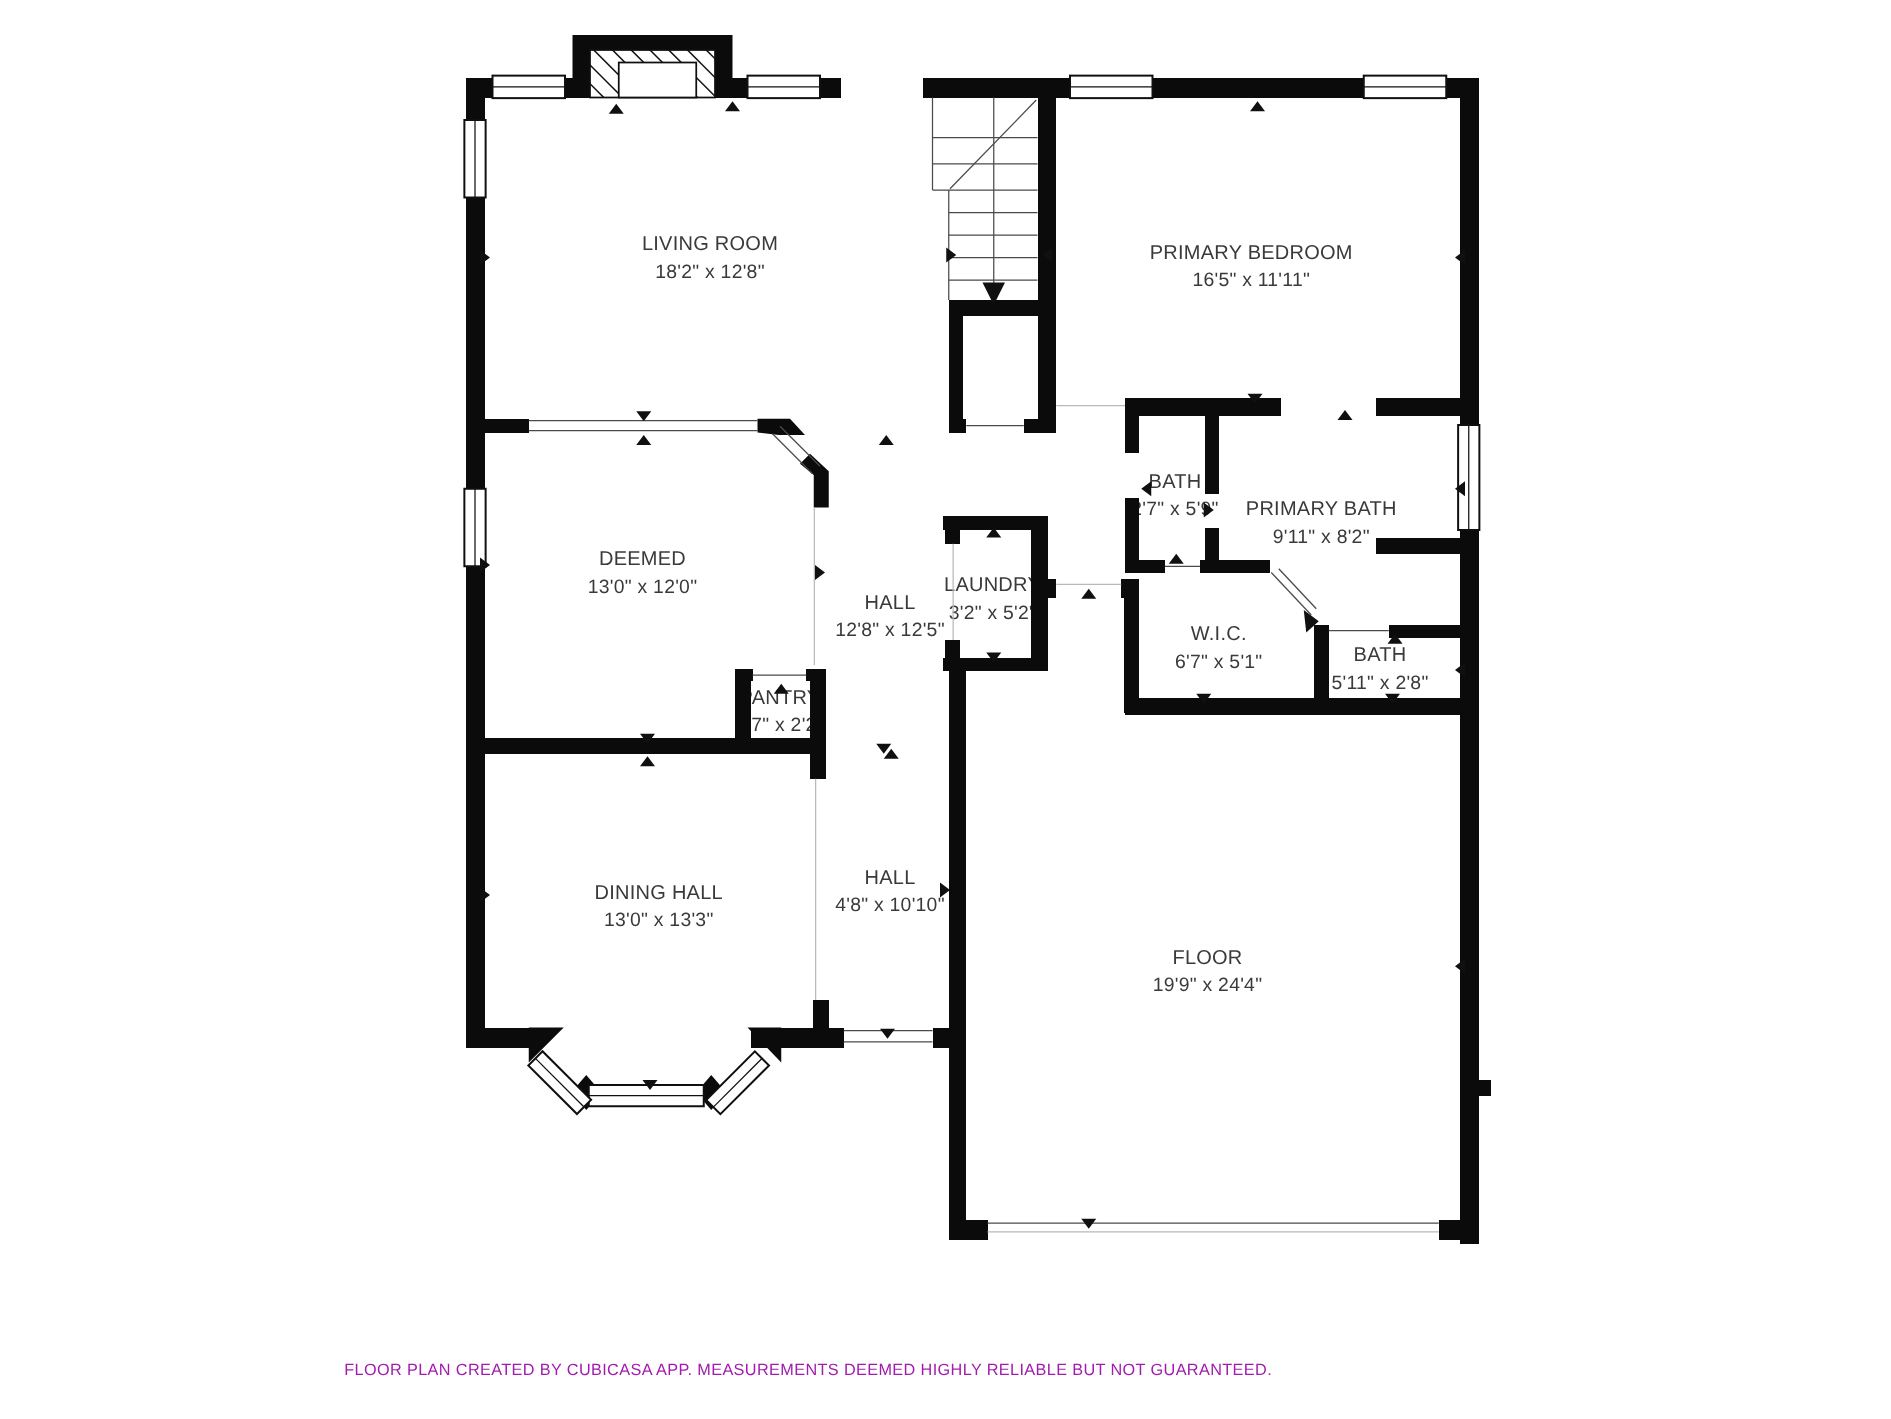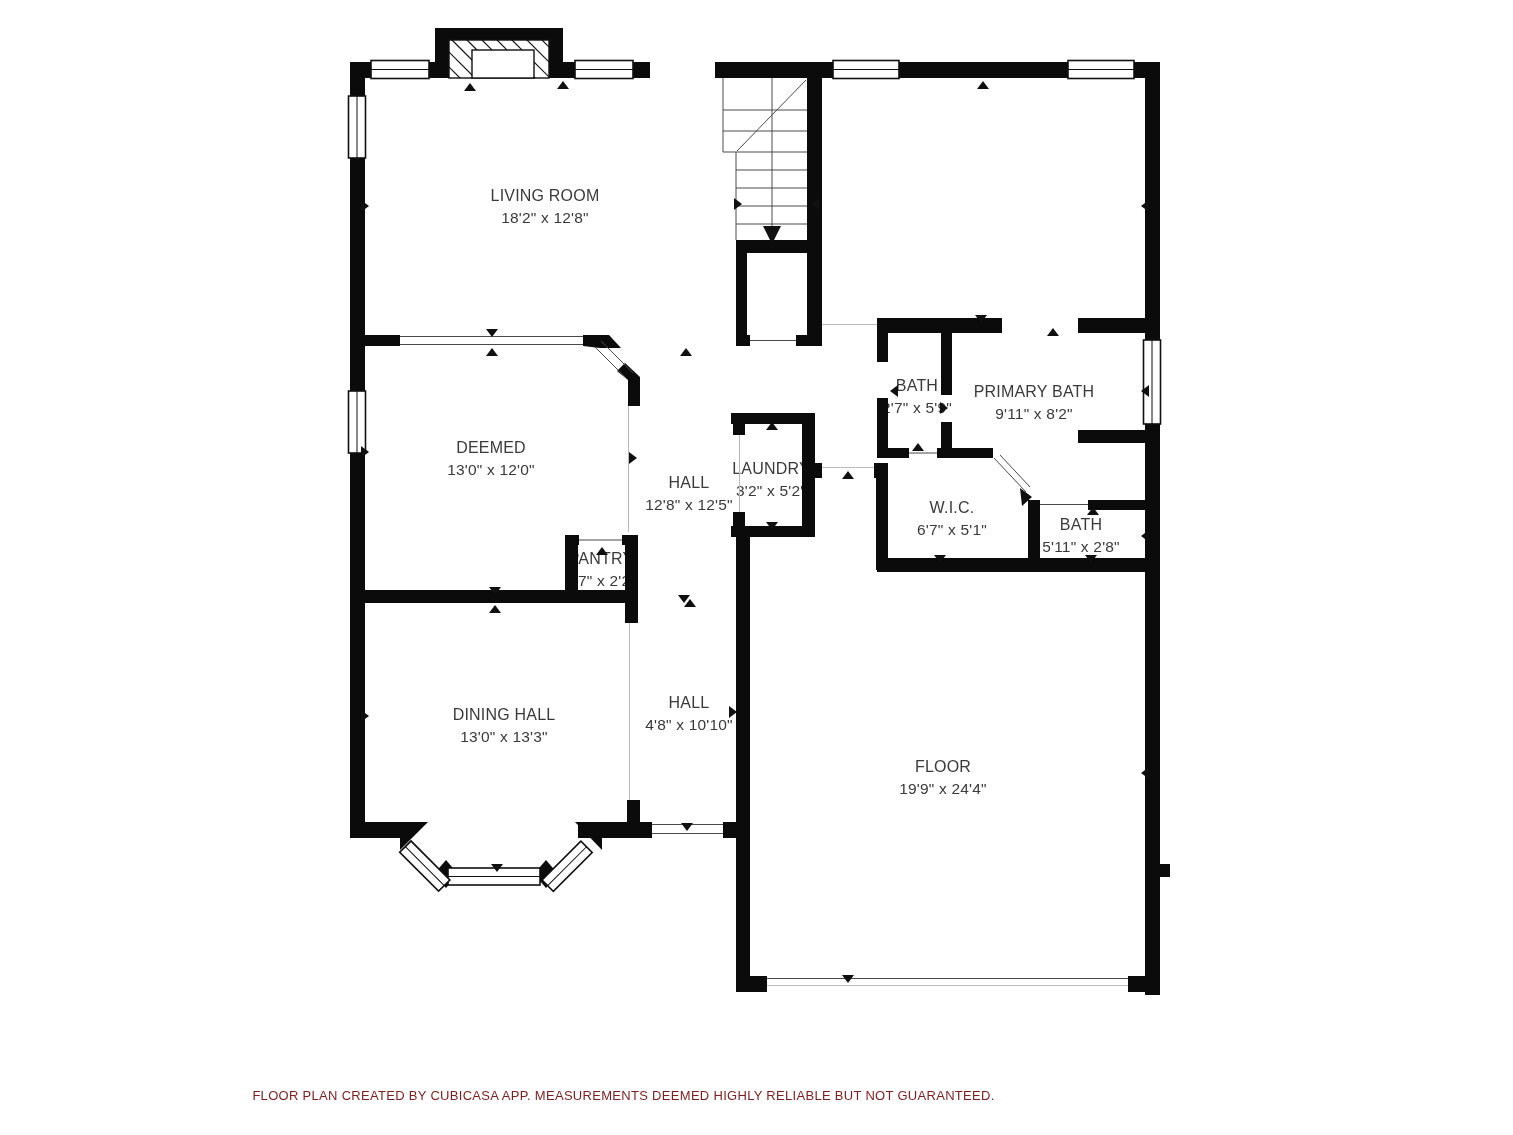--- a/index.html
+++ b/index.html
@@ -1,58 +1,62 @@
 <!DOCTYPE html>
 <html><head>
 <meta charset="utf-8">
 <style>
   html,body{margin:0;padding:0;background:#ffffff;}
   #stage{position:relative;width:1247px;height:1135px;background:#ffffff;overflow:hidden;
-         font-family:"Liberation Sans","DejaVu Sans",sans-serif;}
+         font-family:"Liberation Sans","DejaVu Sans",sans-serif;margin-left:23px;}
   .labels{position:absolute;inset:0;z-index:1;}
   .room-label{position:absolute;transform:translateX(-50%);text-align:center;
               font-size:16px;line-height:22px;color:#3a3a3a;white-space:nowrap;letter-spacing:.2px;}
   .room-label .dims{font-size:15.5px;}
   #plan-svg{position:absolute;left:0;top:0;z-index:2;pointer-events:none;}
   .footer{position:absolute;left:50%;transform:translateX(-50%);top:1088px;z-index:3;
-          font-size:13px;color:#7f1d1d;letter-spacing:.3px;white-space:nowrap;}
+          font-size:13px;color:#a21caf;letter-spacing:.3px;white-space:nowrap;}
   .wall{fill:#0b0b0b;}
   .thin{stroke:#4a4a4a;stroke-width:1;}
   .lite{stroke:#b9b9b9;stroke-width:1;}
   .win{fill:#ffffff;stroke:#101010;stroke-width:1.6;}
   .winline{stroke:#101010;stroke-width:1;}
   .mark{fill:#101010;}
 </style>
 </head>
 <body>
 
 <div id="stage">
 
   <div class="labels">
     <div class="room-label" style="left:545px;top:185px">
         <div>LIVING ROOM</div>
         <div class="dims">18'2" x 12'8"</div>
       </div>
+    <div class="room-label" style="left:978px;top:192px">
+        <div>PRIMARY BEDROOM</div>
+        <div class="dims">16'5" x 11'11"</div>
+      </div>
     <div class="room-label" style="left:491px;top:437px">
         <div>DEEMED</div>
         <div class="dims">13'0" x 12'0"</div>
       </div>
     <div class="room-label" style="left:689px;top:472px">
         <div>HALL</div>
         <div class="dims">12'8" x 12'5"</div>
       </div>
     <div class="room-label" style="left:771px;top:458px">
         <div>LAUNDRY</div>
         <div class="dims">3'2" x 5'2"</div>
       </div>
     <div class="room-label" style="left:917px;top:375px">
         <div>BATH</div>
         <div class="dims">2'7" x 5'9"</div>
       </div>
-    <div class="room-label" style="left:1034px;top:381px">
+    <div class="room-label" style="left:1034px;top:397px">
         <div>PRIMARY BATH</div>
         <div class="dims">9'11" x 8'2"</div>
       </div>
     <div class="room-label" style="left:952px;top:497px">
         <div>W.I.C.</div>
         <div class="dims">6'7" x 5'1"</div>
       </div>
     <div class="room-label" style="left:1081px;top:514px">
         <div>BATH</div>
         <div class="dims">5'11" x 2'8"</div>

